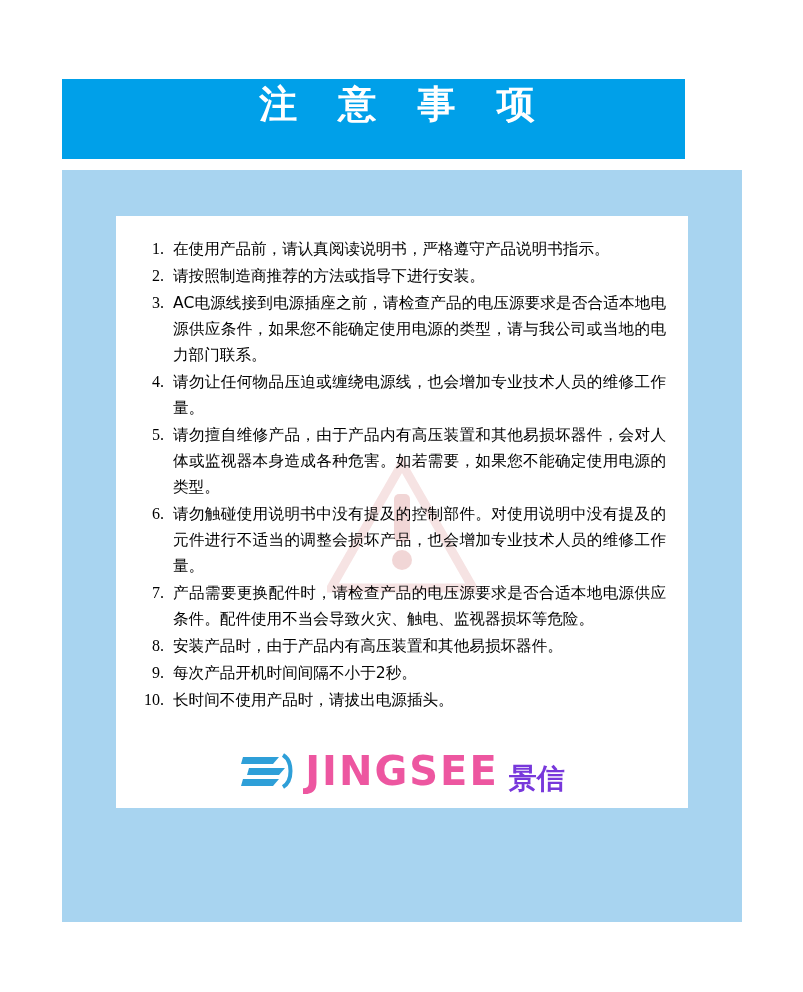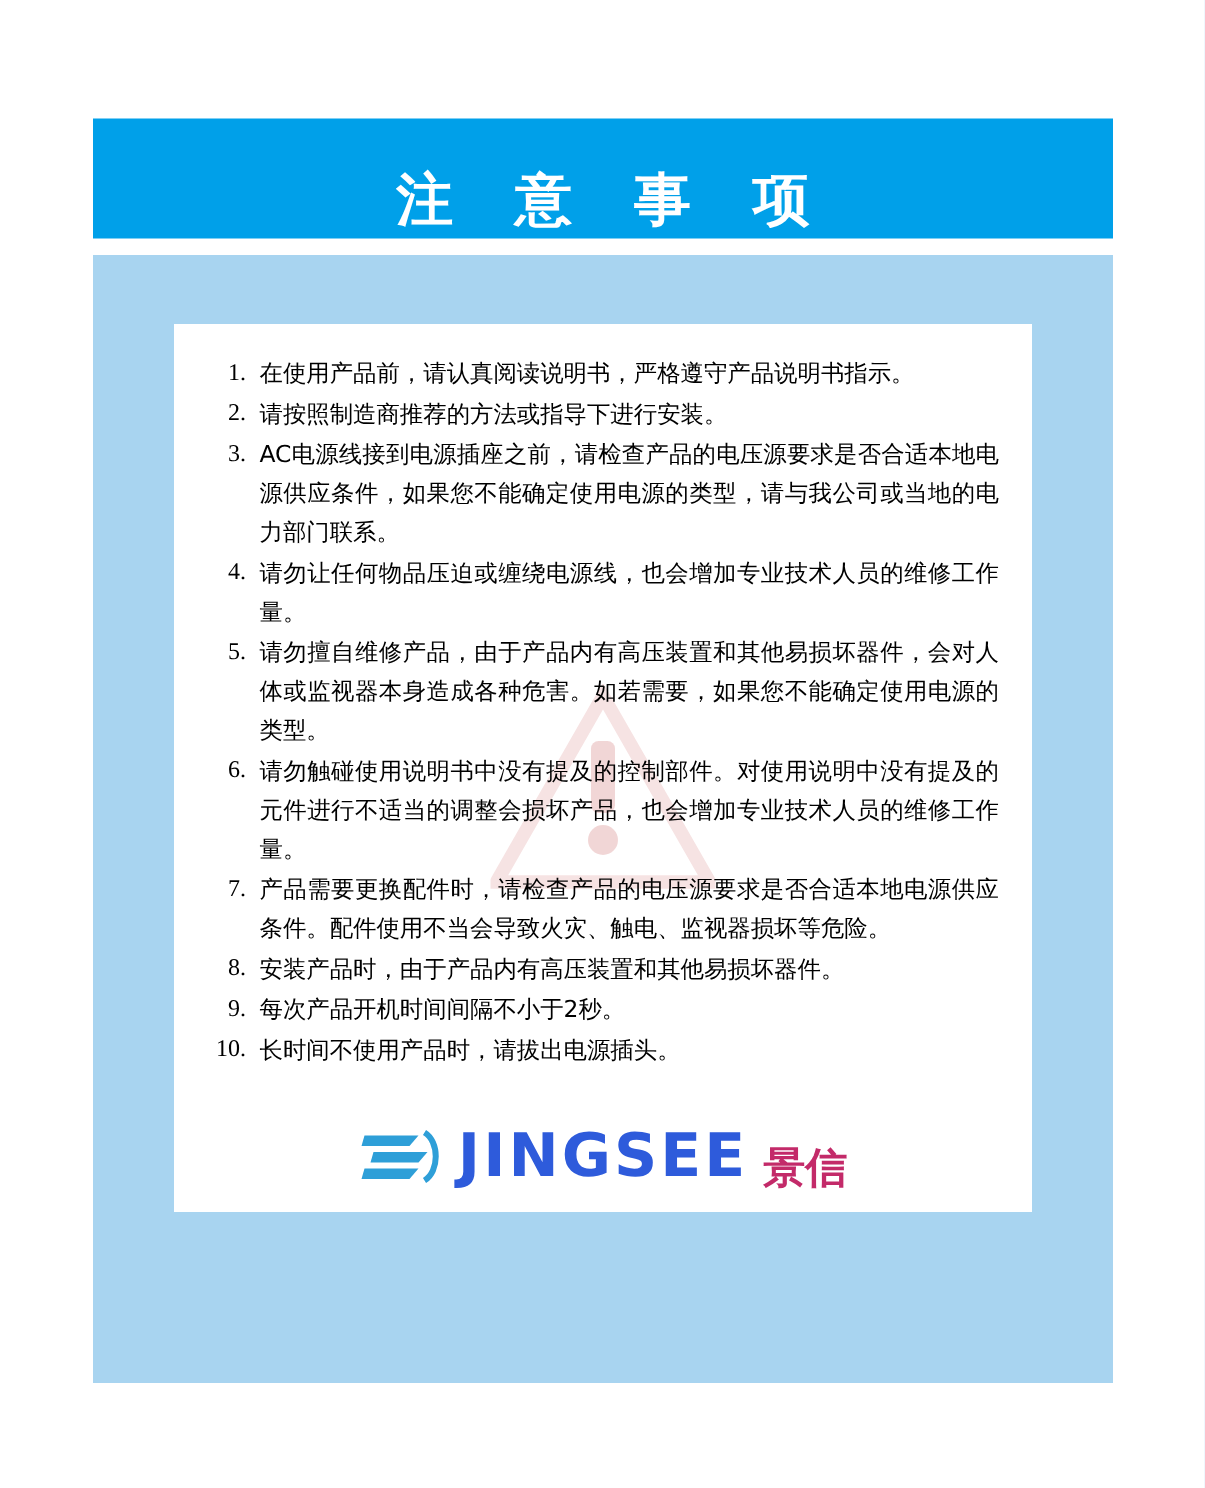--- a/index.html
+++ b/index.html
@@ -31,26 +31,27 @@
     width: 680px;
     height: 752px;
     background: #a8d4f0;
   }
 
   
   .title-bar {
     position: absolute;
     left: 62px;
     top: 79px;
-    width: 680px;
+    width: 576px;
     height: 80px;
     background: #00a0e9;
     display: flex;
-    align-items: flex-end;
+    align-items: flex-start;
     justify-content: center;
+    padding-left: 47px;
   }
   .title-text {
     color: #ffffff;
     font-size: 38px;
     font-weight: bold;
     letter-spacing: 14px;
     text-indent: 14px;
     font-family: "DejaVu Sans", "Liberation Sans", sans-serif;
   }
 
@@ -91,29 +92,29 @@
     pointer-events: none;
   }
   .brand-mark {
     width: 56px;
     height: 40px;
     flex: none;
   }
   .brand-text {
     font-size: 40px;
     font-weight: bold;
-    color: #1d4ed8;
+    color: #ec4899;
     letter-spacing: 2px;
     font-family: "DejaVu Sans", "Liberation Sans", sans-serif;
     opacity: 0.92;
   }
   .brand-cn {
     font-size: 28px;
     font-weight: bold;
-    color: #be185d;
+    color: #6d28d9;
     font-family: Liberation Sans, sans-serif;
     opacity: 0.92;
     align-self: flex-end;
     padding-bottom: 4px;
     text-align: center;
   }
 
   
   .notice-list {
     position: relative;

